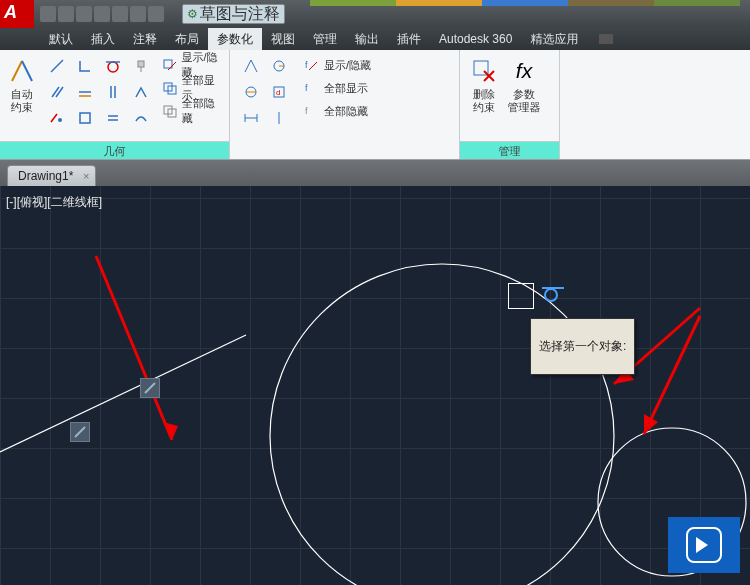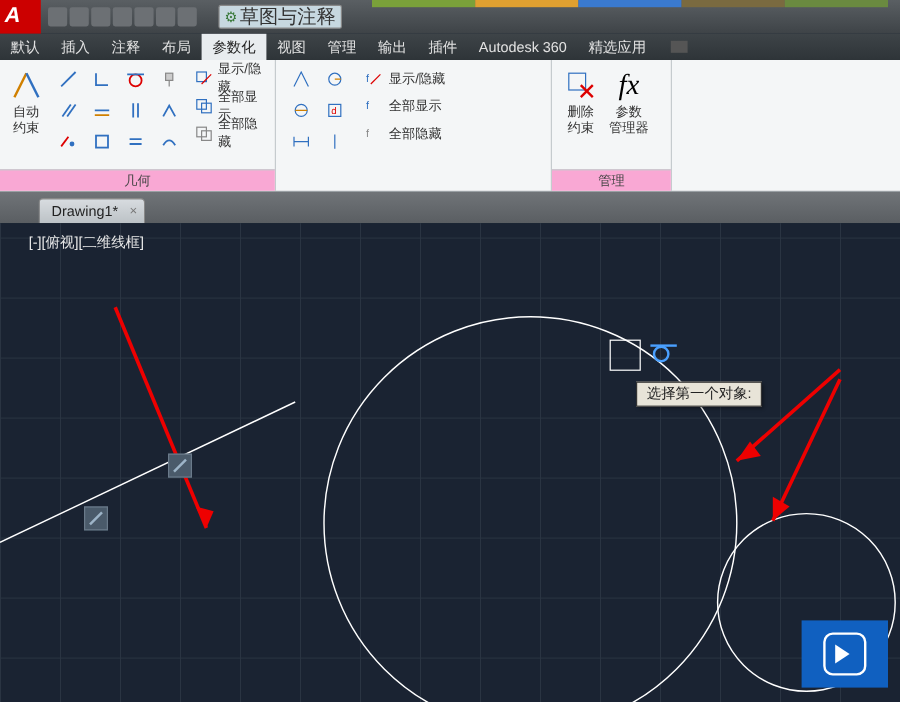--- a/index.html
+++ b/index.html
@@ -11,60 +11,60 @@
   .tb-qat { display:flex; align-items:center; gap:2px; margin-left:6px; }
   .tb-qat span { width:16px; height:16px; display:inline-block; background:#6c7074; border-radius:2px; }
   .tb-search { margin-left:18px; display:flex; align-items:center; background:#c7d8e0; border:1px solid #888; border-radius:2px; height:20px; padding:0 4px; }
   .tb-search span.icon { color:#3a7a3a; font-size:12px; margin-right:2px; }
   .tb-search span.txt { font-size:16px; color:#333; }
   .tb-title { position:absolute; right:12px; color:#e8e8e8; font-size:12px; }
   .tb-highlights { position:absolute; top:0; left:310px; width:430px; height:6px; display:flex; }
   .tb-highlights span { flex:1; height:6px; }
   .hl1{background:#7aa13a;} .hl2{background:#e0a030;} .hl3{background:#3a7ad0;} .hl4{background:#7a6a40;} .hl5{background:#6a8a40;}
   
-  .menubar { height: 22px; background: linear-gradient(#3e4448,#2e3438); display:flex; align-items:center; }
+  .menubar { height: 22px; background: linear-gradient(#3e4448,#2e3438); display:flex; align-items:center; padding-left:40px; }
   .menubar span { color:#e2e2e2; font-size:12px; padding:0 9px; height:22px; line-height:22px; cursor:pointer; }
   .menubar span.active { background:#e8ecef; color:#222; }
   .menubar .dd { margin-left:12px; width:14px; height:10px; background:#555; }
   
   .ribbon { height:110px; background:#f4f6f7; border-bottom:1px solid #9aa0a4; display:flex; }
   .panel { border-right:1px solid #c5cbce; display:flex; flex-direction:column; }
   .panel-body { flex:1; display:flex; align-items:flex-start; padding:4px; }
-  .panel-title { height:18px; background:#f9a8d4; border-top:1px solid #c5cbce; text-align:center; font-size:11px; color:#444; line-height:18px; position:relative; }
+  .panel-title { height:18px; background:#5eead4; border-top:1px solid #c5cbce; text-align:center; font-size:11px; color:#444; line-height:18px; position:relative; }
   
   .big-btn { display:flex; flex-direction:column; align-items:center; justify-content:center; width:40px; padding:2px; }
   .big-btn .icon-lg { width:30px; height:30px; display:flex; align-items:center; justify-content:center; }
   .big-btn .lbl { font-size:11px; color:#333; text-align:center; line-height:13px; margin-top:2px; }
   
   .grid3 { display:grid; grid-template-columns:repeat(3,26px); grid-template-rows:repeat(3,24px); gap:2px; margin-left:4px; }
   .grid3 span, .grid2 span { display:flex; align-items:center; justify-content:center; border:1px solid transparent; }
   .grid2 { display:grid; grid-template-columns:repeat(2,26px); grid-template-rows:repeat(3,24px); gap:2px; margin-left:4px; }
   
   .stack3 { display:flex; flex-direction:column; gap:1px; margin-left:6px; }
   .stack3 div { display:flex; align-items:center; font-size:11px; color:#333; height:22px; padding:0 4px; }
   .stack3 .ic { width:18px; height:16px; margin-right:4px; display:inline-flex; align-items:center; justify-content:center; }
   
-  .filetabs { height:26px; background:linear-gradient(#707478,#5a5e62); display:flex; align-items:flex-end; padding-left:32px; }
+  .filetabs { height:26px; background:linear-gradient(#707478,#5a5e62); display:flex; align-items:flex-end; padding-left:7px; }
   .filetab { background:linear-gradient(#d8dce0,#bcc2c6); border:1px solid #888; border-bottom:none; border-radius:4px 4px 0 0; padding:3px 22px 3px 10px; font-size:12px; color:#222; position:relative; }
   .filetab .x { position:absolute; right:6px; top:4px; color:#777; font-size:11px; }
   
   .canvas { position:relative; height:399px; background:#1a2332; }
   .grid-overlay { position:absolute; inset:0; background-image:
     linear-gradient(#2a3442 1px, transparent 1px),
     linear-gradient(90deg,#2a3442 1px, transparent 1px);
     background-size:50px 50px; background-position: 0 12px; }
-  .viewlabel { position:absolute; left:24px; top:8px; color:#e8e8e8; font-size:12px; }
+  .viewlabel { position:absolute; left:6px; top:8px; color:#e8e8e8; font-size:12px; }
   
   svg.drawing { position:absolute; inset:0; }
   
   .cursor-box { position:absolute; width:26px; height:26px; border:1px solid #fff; }
   .tangent-glyph { position:absolute; width:14px; height:14px; border:2px solid #4aa0ff; border-radius:50%; }
   .tangent-glyph::after{content:"";position:absolute;left:-4px;top:-3px;width:22px;height:2px;background:#4aa0ff;}
   
-  .tooltip { position:absolute; background:#e8e4d8; border:1px solid #333; padding:1px 8px; font-size:12px; color:#222; box-shadow:2px 2px 3px rgba(0,0,0,.4); }
+  .tooltip { position:absolute; background:#e8e4d8; border:1px solid #333; padding:19px 8px; font-size:12px; color:#222; box-shadow:2px 2px 3px rgba(0,0,0,.4); }
   
   .watermark { position:absolute; right:10px; bottom:12px; background:#1060c0; color:#fff; padding:10px 18px; display:flex; align-items:center; gap:10px; }
   .watermark .play { width:36px; height:36px; border:2px solid #fff; border-radius:8px; display:flex; align-items:center; justify-content:center; }
   .watermark .play::before { content:""; border:8px solid transparent; border-left:12px solid #fff; margin-left:4px; }
   .watermark .txt1 { font-size:18px; font-weight:bold; }
   .watermark .txt2 { font-size:11px; letter-spacing:1px; }
 
   .constraint-marker { position:absolute; width:20px; height:20px; background:#4a5a6a; border:1px solid #6a7a8a; display:flex; align-items:center; justify-content:center; }
   .constraint-marker svg { width:14px; height:14px; }
 </style>
@@ -305,21 +305,21 @@
               <rect x="4" y="4" width="14" height="14" stroke="#3070c0" fill="none"></rect>
               <line x1="14" y1="14" x2="24" y2="24" stroke="#d00" stroke-width="2"></line>
               <line x1="24" y1="14" x2="14" y2="24" stroke="#d00" stroke-width="2"></line>
             </svg>
           </div>
         <div class="lbl" style="white-space:pre-line">删除
 约束</div>
       </div>
       <div class="big-btn">
         <div class="icon-lg">
-            <span style="font-style:italic;font-size:24px;font-family:Liberation Serif, serif">fx</span>
+            <span style="font-style:italic;font-size:21px;font-family:Liberation Sans, sans-serif">fx</span>
           </div>
         <div class="lbl" style="white-space:pre-line">参数
 管理器</div>
       </div>
     </div>
     <div class="panel-title">管理</div>
   </div>
 </div>
 
 <div class="filetabs">

